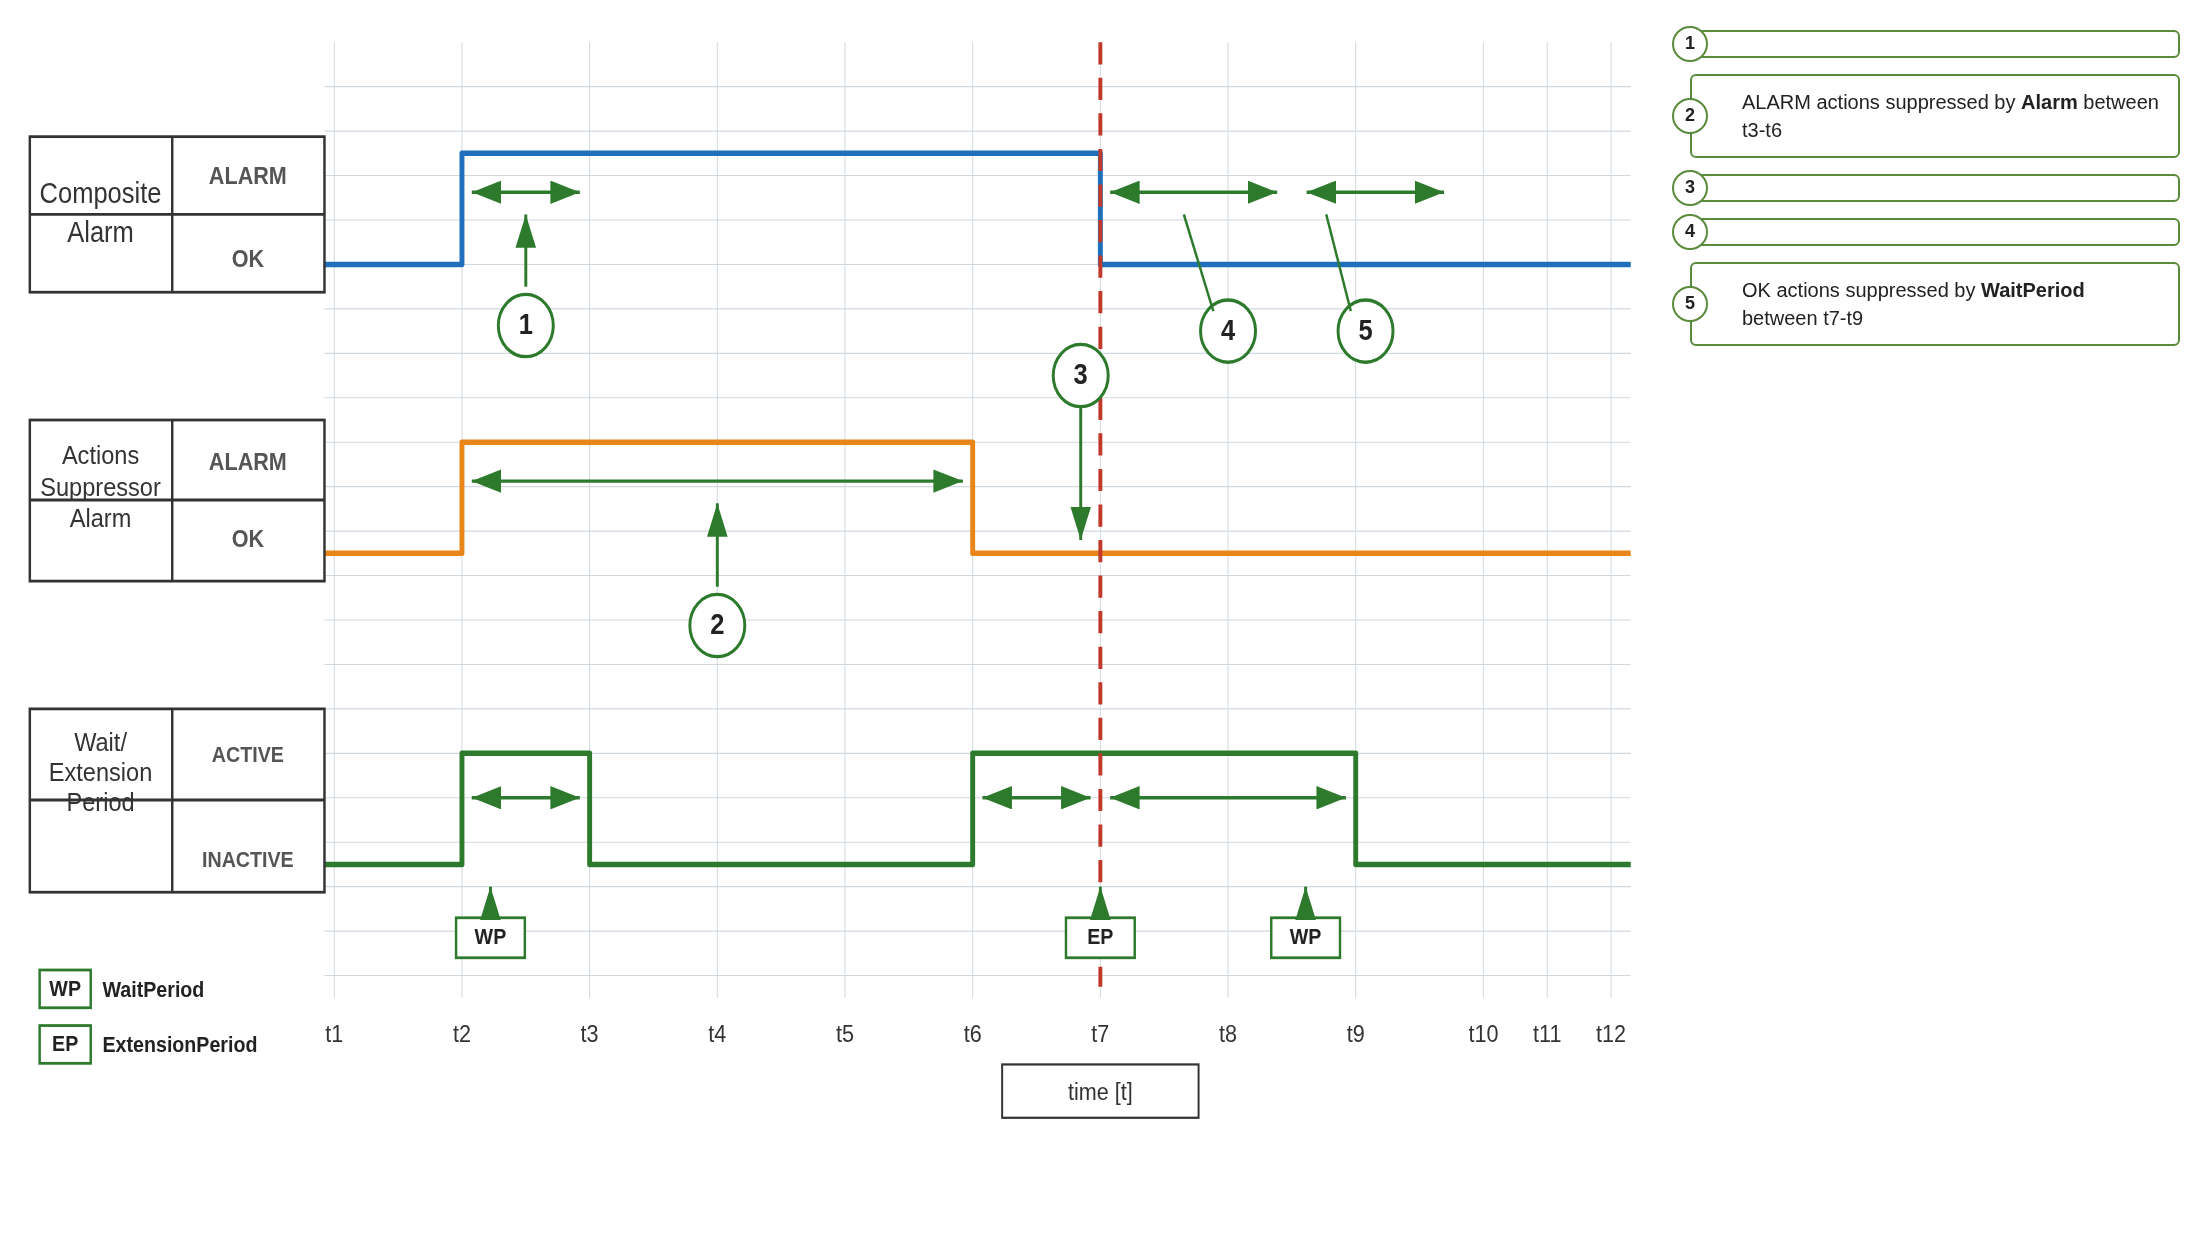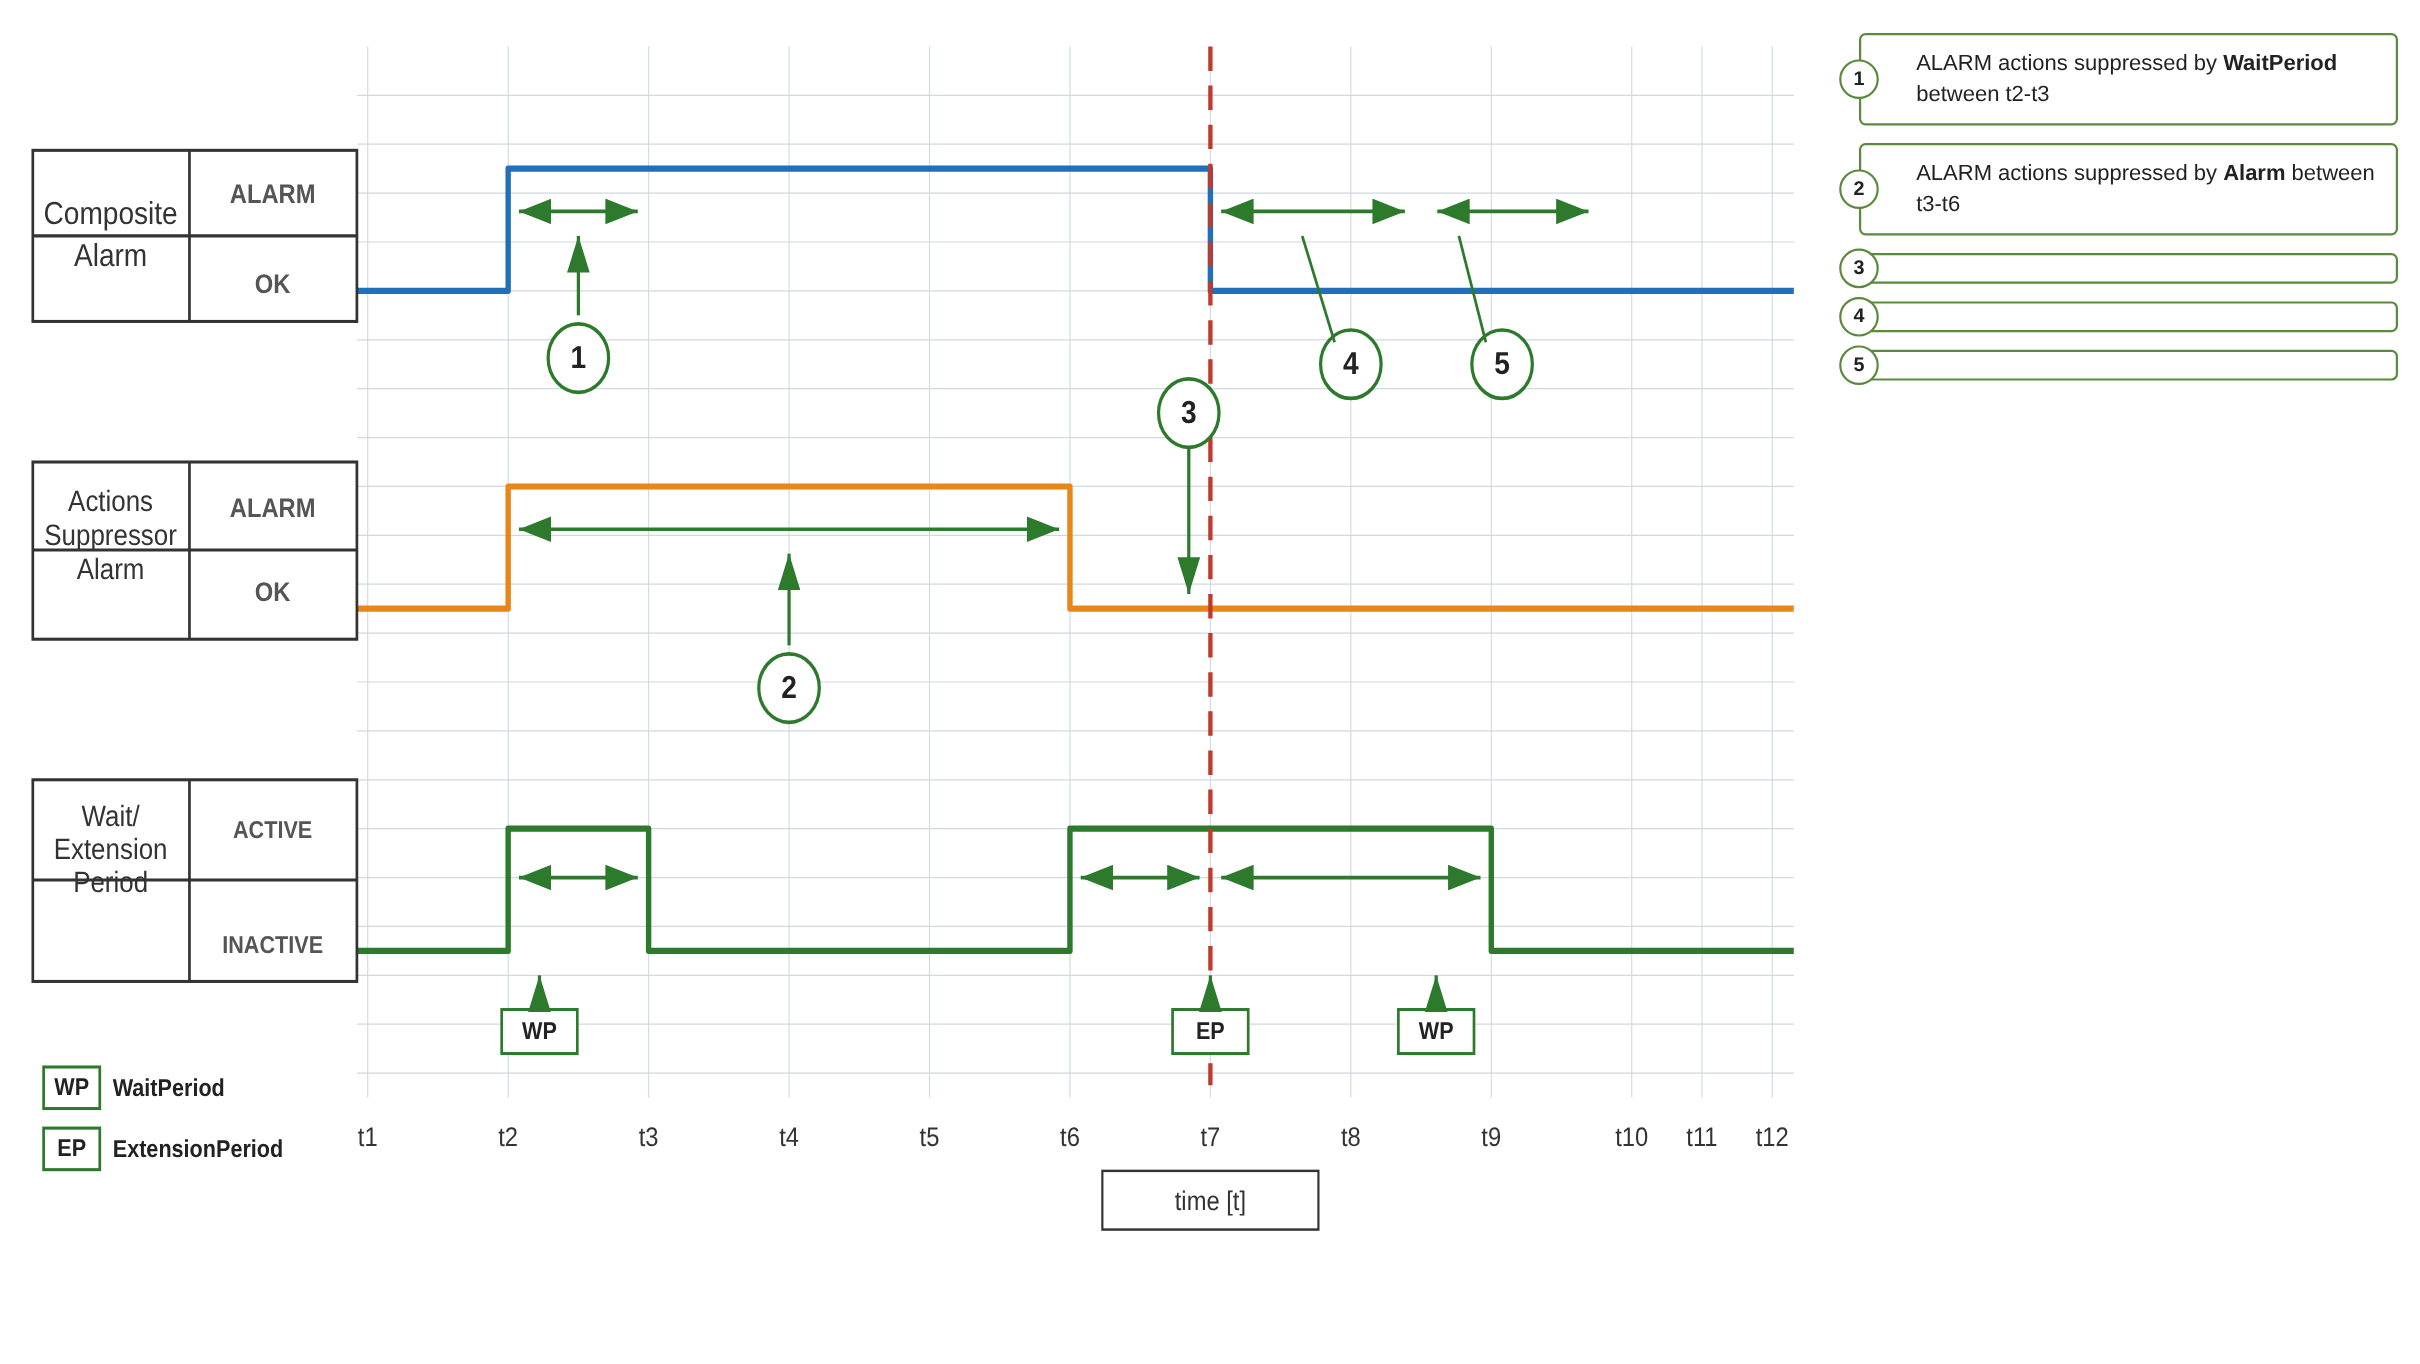--- a/index.html
+++ b/index.html
@@ -259,34 +259,34 @@
         <text x="84" y="929" text-anchor="start" font-size="20" font-weight="bold" fill="#222">ExtensionPeriod</text>
 
       </svg>
     </div>
   </div>
 
   <div class="right-panel">
 
     <div class="annotation-box">
       <div class="annotation-number">1</div>
-      <span>ALARM actions suppressed by <strong>WaitPeriod</strong> between t2-t3</span>
     </div>
 
     <div class="annotation-box">
       <div class="annotation-number">2</div>
       <span>ALARM actions suppressed by <strong>Alarm</strong> between t3-t6</span>
     </div>
 
     <div class="annotation-box">
       <div class="annotation-number">3</div>
     </div>
 
     <div class="annotation-box">
       <div class="annotation-number">4</div>
     </div>
 
     <div class="annotation-box">
       <div class="annotation-number">5</div>
+      <span>OK actions suppressed by <strong>WaitPeriod</strong> between t7-t9</span>
     </div>
 
   </div>
 </div>
 
 </body></html>

